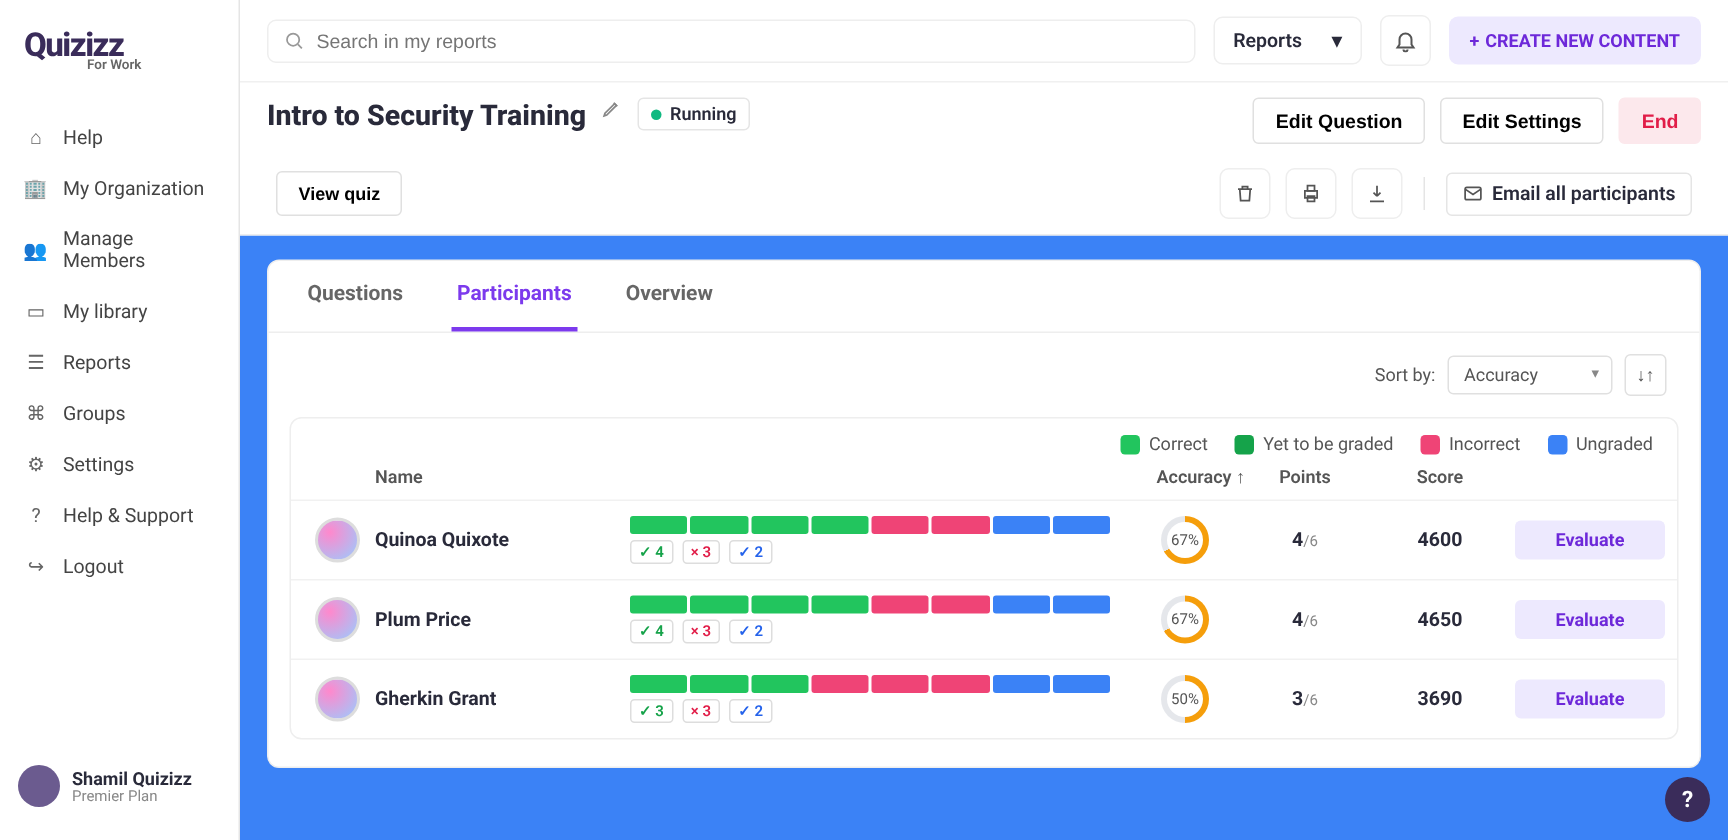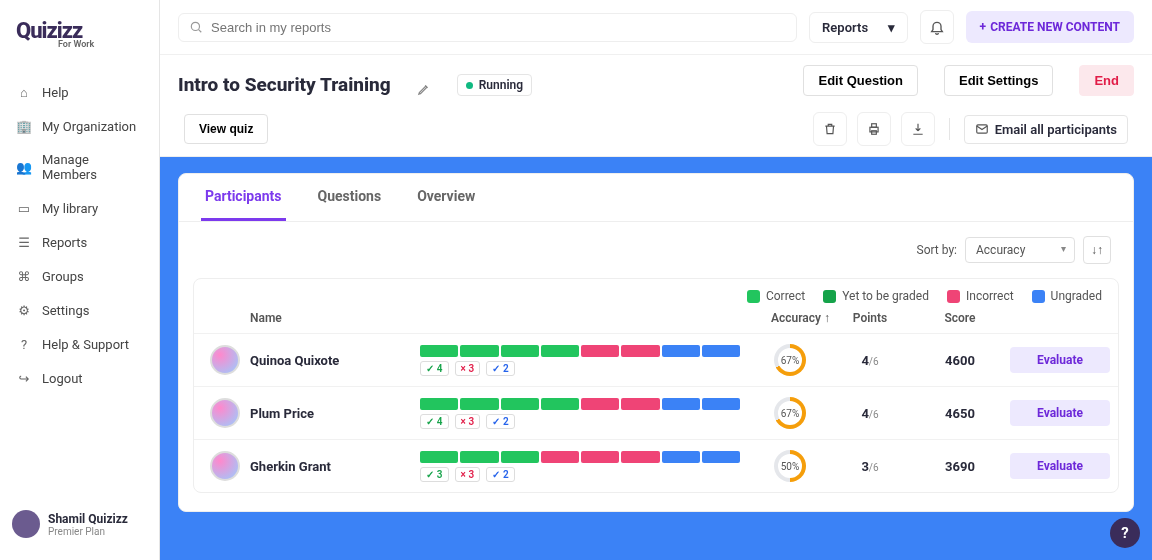--- a/index.html
+++ b/index.html
@@ -16,21 +16,21 @@
 .user-av { width: 28px; height: 28px; border-radius: 50%; background: #6b5b8f; }
 .user-name { font-size: 12px; font-weight: 700; }
 .user-plan { font-size: 10px; color: #888; }
 .main { flex: 1; background: #3b82f6; overflow: auto; position: relative; }
 .topbar { display: flex; align-items: center; gap: 12px; padding: 10px 18px; background: #fff; }
 .search { flex: 1; display: flex; align-items: center; gap: 8px; border: 1px solid #eee; border-radius: 6px; padding: 6px 10px; background: #fff; }
 .search input { border: 0; outline: 0; font-size: 13px; flex: 1; background: transparent; }
 .dd { display: flex; align-items: center; gap: 20px; border: 1px solid #eee; border-radius: 6px; padding: 7px 12px; font-size: 13px; font-weight: 600; cursor: pointer; background: #fff; }
 .iconbtn { width: 34px; height: 34px; border: 1px solid #eee; border-radius: 6px; display: inline-flex; align-items: center; justify-content: center; cursor: pointer; background: #fff; }
 .btn-create { background: #ede9fe; color: #6d28d9; font-size: 12px; font-weight: 700; padding: 9px 14px; border-radius: 6px; cursor: pointer; display: flex; align-items: center; gap: 4px; }
-.header-row { display: flex; align-items: flex-end; gap: 26px; padding: 10px 18px; background: #fff; border-top: 1px solid #f0f0f0; }
+.header-row { display: flex; align-items: flex-start; gap: 10px; padding: 10px 18px; background: #fff; border-top: 1px solid #f0f0f0; }
 .title { font-size: 19px; font-weight: 800; }
 .edit-sm { color: #888; cursor: pointer; }
 .status-chip { border: 1px solid #e5e5e5; border-radius: 4px; padding: 3px 8px; font-size: 12px; display: flex; align-items: center; gap: 6px; font-weight: 600;}
 .dot-run { width: 7px; height: 7px; border-radius: 50%; background: #10b981; display: inline-block; }
 .spacer { flex: 1; }
 .btn-plain { border: 1px solid #e0e0e0; background: #fff; border-radius: 4px; padding: 7px 14px; font-size: 13px; font-weight: 600; cursor: pointer; }
 .btn-end { background: #fce8ec; color: #e11d48; border: 1px solid #fce8ec; border-radius: 4px; padding: 7px 14px; font-size: 13px; font-weight: 700; cursor: pointer; }
 .toolbar-row { display: flex; align-items: center; gap: 10px; padding: 6px 24px 10px 24px; background: #fff; border-bottom: 1px solid #eee; }
 .toolbar-row .btn-plain { font-size: 12px; }
 .sec { display: flex; align-items: center; gap: 6px; font-size: 13px; font-weight: 600; cursor: pointer; padding: 6px 10px; border: 1px solid #e5e5e5; border-radius: 4px; }
@@ -203,22 +203,22 @@
         <svg width="14" height="14" viewBox="0 0 24 24" fill="none" stroke="#555" stroke-width="2">
             <rect x="3" y="5" width="18" height="14" rx="2"></rect>
             <path d="M3 7l9 6 9-6"></path>
           </svg>
         <span>Email all participants</span>
       </div>
     </div>
 
     <div class="content-card">
       <div class="tabs">
+        <div class="tab">Questions</div>
         <div class="tab active">Participants</div>
-        <div class="tab">Questions</div>
         <div class="tab">Overview</div>
       </div>
 
       <div class="sort-row">
         <span>Sort by:</span>
         <div class="sort-dd">Accuracy</div>
         <div class="sort-ord">↓↑</div>
       </div>
 
       <div class="table-card">

